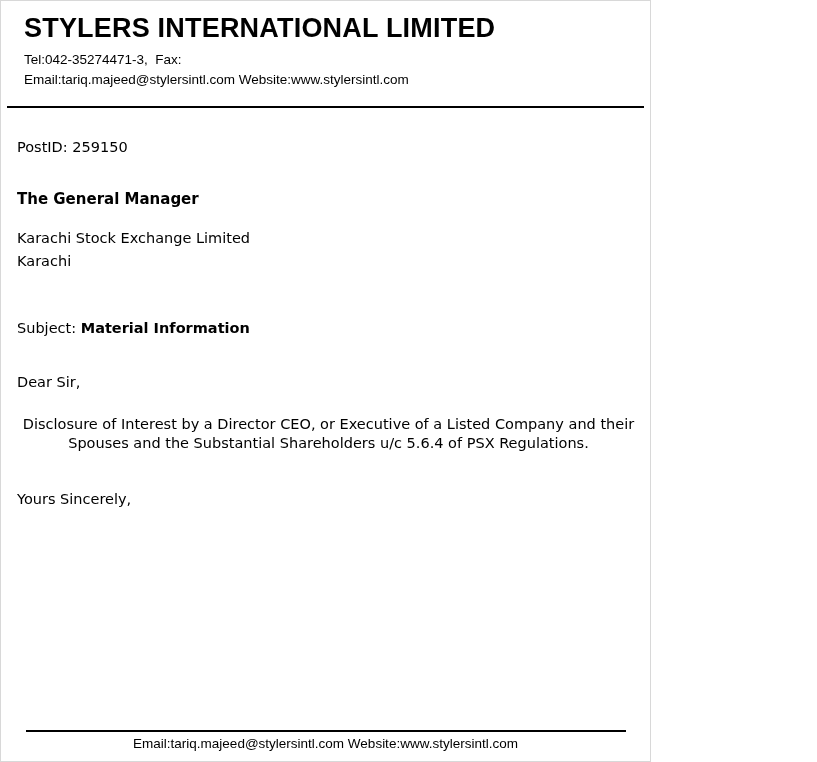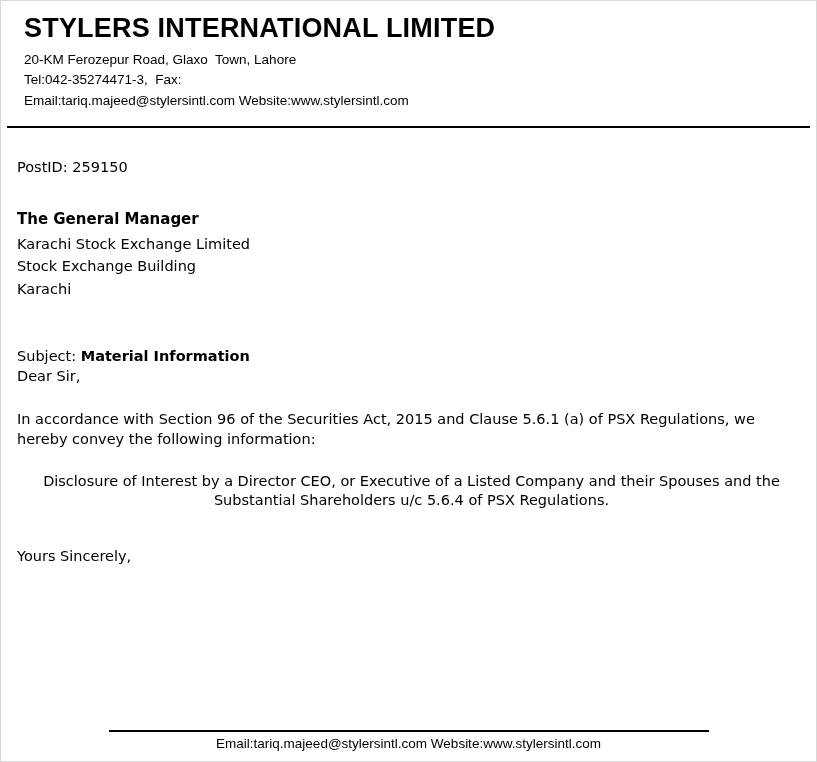--- a/index.html
+++ b/index.html
@@ -9,21 +9,21 @@
   }
   body {
     width: 817px;
     height: 762px;
     font-family: "DejaVu Sans", sans-serif;
     color: #000000;
     position: relative;
     overflow: hidden;
   }
   .page {
-    width: 817px;
+    width: 651px;
     height: 762px;
     position: relative;
     box-sizing: border-box;
     border: 1px solid #d8d8d8;
   }
 
   
   .letterhead {
     padding: 8px 0 6px 18px;
   }
@@ -59,36 +59,37 @@
   }
   .meta div {
     margin-bottom: 2px;
   }
   .addressee {
     margin-top: 32px;
   }
   .addressee .strong {
     font-weight: bold;
     font-size: 15px;
-    margin-bottom: 5px;
+    margin-bottom: 20px;
   }
   .addressee div {
     margin-bottom: 3px;
   }
   .subject {
     margin-top: 48px;
   }
   .subject .label {
     display: inline;
   }
   .subject .value {
     display: inline;
     font-weight: bold;
   }
   .salutation {
+    margin-top: 34px;
   }
   .para {
     margin-top: 24px;
     max-width: 790px;
   }
   .para.tight {
     margin-top: 22px;
     text-align: center;
   }
   .closing {
@@ -114,46 +115,43 @@
     font-size: 13.5px;
   }
 </style>
 </head>
 <body>
 
 <div class="page">
 
   <div class="letterhead">
     <div class="company-name">STYLERS INTERNATIONAL LIMITED</div>
-    <div class="addr-line">20-KM Ferozepur Road, Glaxo  Town, Lahore</div>
     <div class="addr-line">Tel:042-35274471-3,  Fax:</div>
     <div class="addr-line">Email:tariq.majeed@stylersintl.com Website:www.stylersintl.com</div>
   </div>
   <hr class="header-rule">
 
   <div class="body-area">
 
     <div class="meta">
       <div>PostID: 259150</div>
     </div>
 
     <div class="addressee">
       <div class="strong">The General Manager</div>
       <div>Karachi Stock Exchange Limited</div>
-      <div>Stock Exchange Building</div>
       <div>Karachi</div>
     </div>
 
     <div class="subject">
       <span class="label">Subject: </span><span class="value">Material Information</span>
     </div>
 
     <div class="salutation">Dear Sir,</div>
 
-    <div class="para">In accordance with Section 96 of the Securities Act, 2015 and Clause 5.6.1 (a) of PSX Regulations, we hereby convey the following information:</div>
 
     <div class="para tight">Disclosure of Interest by a Director CEO, or Executive of a Listed Company and their Spouses and the Substantial Shareholders u/c 5.6.4 of PSX Regulations.</div>
 
     <div class="closing">Yours Sincerely,</div>
 
   </div>
 
   <div class="footer">
     <hr class="footer-rule">
     <div class="footer-text">Email:tariq.majeed@stylersintl.com Website:www.stylersintl.com</div>

